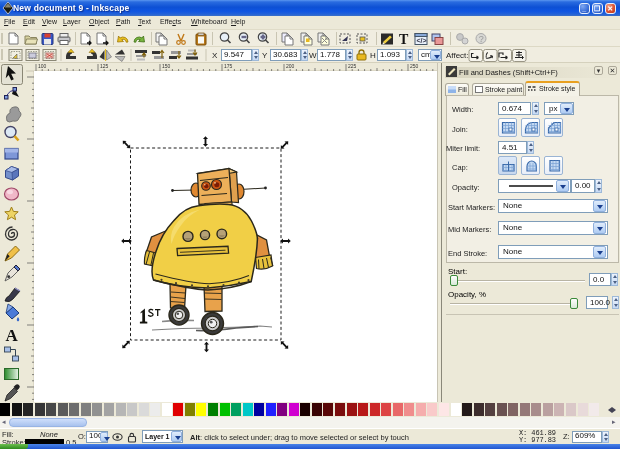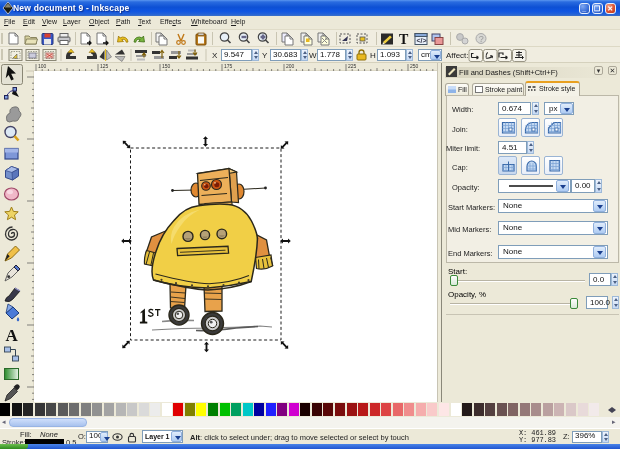--- a/index.html
+++ b/index.html
@@ -468,21 +468,21 @@
  <div class="spin" style="left:153px;top:116px;height:14px"></div>
 
  <div class="plabel" style="left:6px;top:140px;width:48px">Start Markers:</div>
  <div class="pdrop" style="left:56px;top:136px;width:110px;height:14px">None</div>
  <div class="darr" style="left:151px;top:137px;height:12px"></div>
 
  <div class="plabel" style="left:6px;top:162px;width:48px">Mid Markers:</div>
  <div class="pdrop" style="left:56px;top:158px;width:110px;height:14px">None</div>
  <div class="darr" style="left:151px;top:159px;height:12px"></div>
 
- <div class="plabel" style="left:6px;top:186px;width:48px">End Markers:</div>
+ <div class="plabel" style="left:6px;top:186px;width:48px">End Stroke:</div>
  <div class="pdrop" style="left:56px;top:182px;width:110px;height:14px">None</div>
  <div class="darr" style="left:151px;top:183px;height:12px"></div>
 
  <div class="abs" style="left:6px;top:204px;font-size:8px">Start:</div>
  <div class="slider-track" style="left:8px;top:217px;width:135px"></div>
  <div class="slider-knob" style="left:8px;top:212px"></div>
  <div class="pentry" style="left:147px;top:210px;width:22px;height:13px">0.0</div>
  <div class="spin" style="left:169px;top:210px;height:13px"></div>
 
  <div class="abs" style="left:6px;top:227px;font-size:8px">Opacity, %</div>
@@ -553,38 +553,38 @@
     </svg>
 </div>
 
 <div class="abs" id="pscroll">
  <div class="scr-arr" style="left:2px">◂</div>
  <div class="abs" id="pthumb"></div>
  <div class="scr-arr" style="left:612px">▸</div>
 </div>
 
 <div class="abs" id="status">
- <div class="stext" style="left:20px;top:2px">Fill:</div>
+ <div class="stext" style="left:2px;top:2px">Fill:</div>
  <div class="stext" style="left:40px;top:2px;font-style:italic">None</div>
  <div class="stext" style="left:2px;top:9.5px">Stroke:</div>
  <div class="abs" style="left:25px;top:9.5px;width:39px;height:5.5px;background:#000"></div>
  <div class="stext" style="left:66px;top:10px">0.5</div>
  <div class="stext" style="left:78px;top:4px">O:</div>
  <div class="tb-entry" style="left:86px;top:2px;width:22px;height:12px;font-size:8px">100</div>
  <div class="darr" style="left:100px;top:3px;width:8px;height:10px"></div>
  <svg class="abs" style="left:112px;top:3px" width="28" height="11" viewBox="0 0 28 11">
   <ellipse cx="5.5" cy="5" rx="4.6" ry="3.2" fill="none" stroke="#333" stroke-width="1.1"></ellipse>
   <circle cx="5.5" cy="5" r="1.5" fill="#333"></circle>
   <rect x="16.5" y="4.5" width="7" height="5.5" rx="1" fill="none" stroke="#333" stroke-width="1.1"></rect>
   <path d="M18 4.5 v-1.3 a1.8 1.8 0 0 1 3.6 0 V4.5" fill="none" stroke="#333" stroke-width="1.1"></path>
  </svg>
  <div class="tb-entry" style="left:142px;top:1px;width:41px;height:13px;font-size:7px;font-weight:bold;padding-top:2px">Layer 1</div>
  <div class="darr" style="left:171px;top:2px;height:11px;width:11px"></div>
  <div class="stext" style="left:190px;top:5px"><b>Alt</b>: click to select under; drag to move selected or select by touch</div>
  <div class="stext mono" style="left:519px;top:1px">X: 461.89</div>
  <div class="stext mono" style="left:519px;top:8px">Y: 977.83</div>
  <div class="stext" style="left:563px;top:4px">Z:</div>
- <div class="tb-entry" style="left:572px;top:2px;width:30px;height:12px;font-size:8px">396%</div>
+ <div class="tb-entry" style="left:572px;top:2px;width:30px;height:12px;font-size:8px">609%</div>
  <div class="spin" style="left:602px;top:2px;height:12px"></div>
 </div>
 
 <div class="abs" id="taskbar"></div>
 <div class="abs" id="startfrag"></div>
 
 </body></html>

